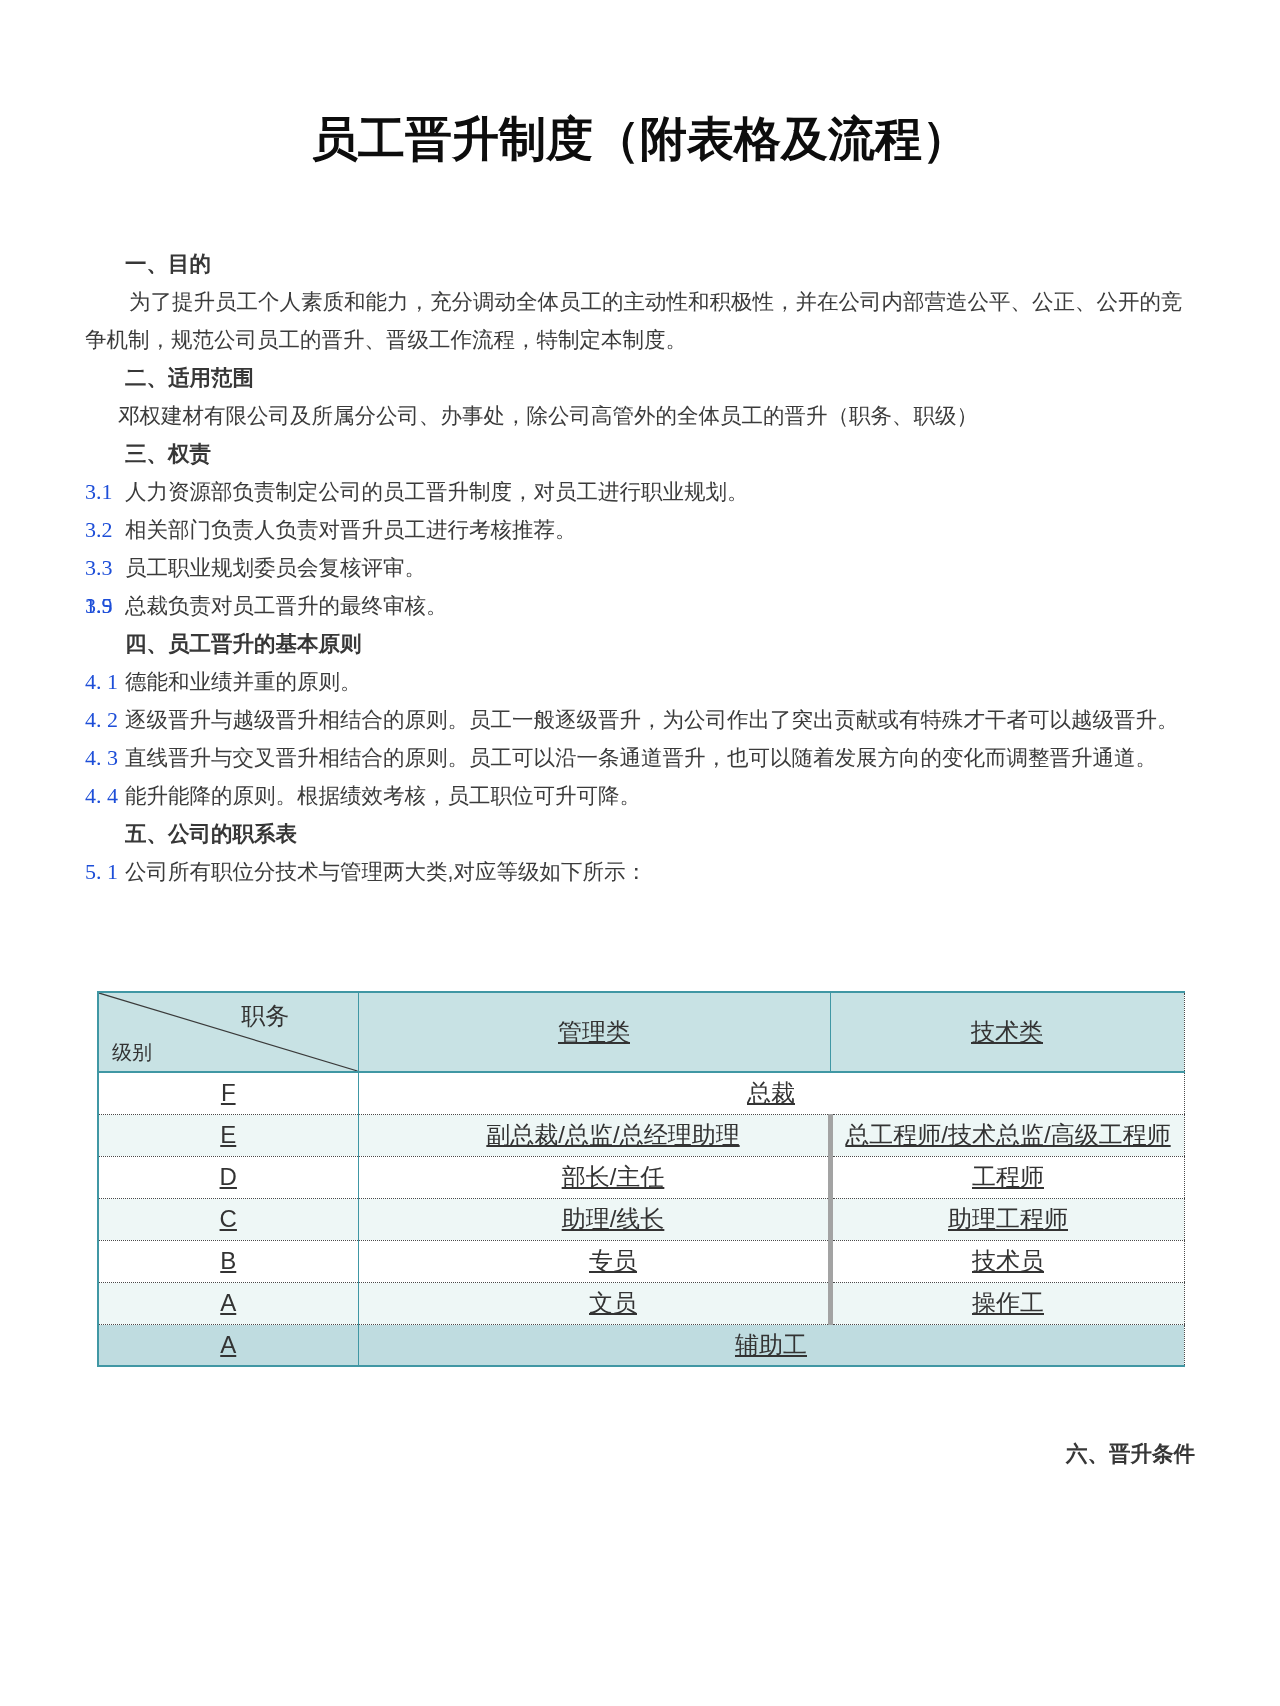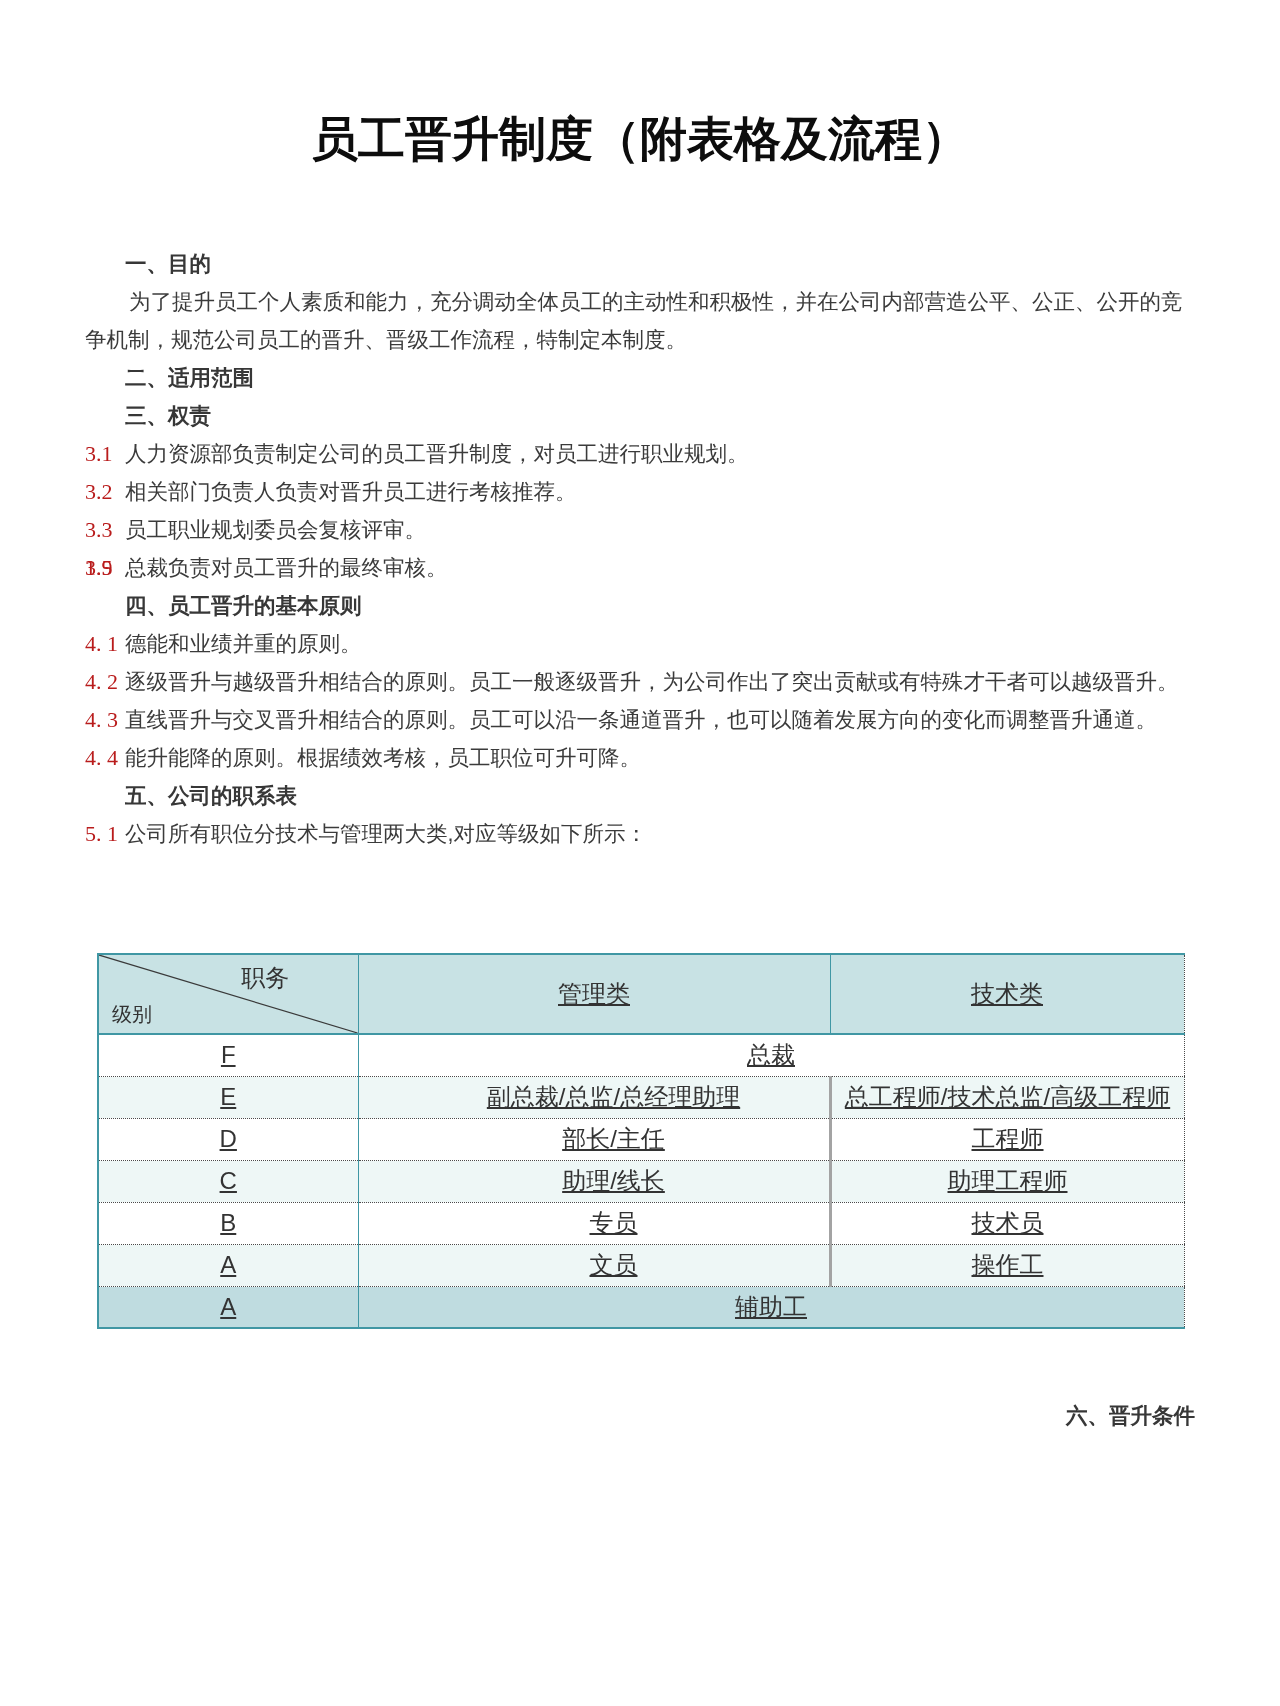--- a/index.html
+++ b/index.html
@@ -44,21 +44,21 @@
     font-size: 21.5px;
     line-height: 38px;
     color: #3b3b3b;
   }
   .item .num {
     position: absolute;
     left: -40px;
     top: 0;
     font-family: "Liberation Serif", "DejaVu Serif", serif;
     font-size: 22px;
-    color: #b91c1c;
+    color: #1d4ed8;
   }
 
   .grade-table {
     border-collapse: collapse;
     table-layout: fixed;
     width: 1086px;
     margin: 100px 0 0 12px;
     font-size: 24px;
     color: #333333;
     text-decoration: underline;
@@ -84,40 +84,41 @@
     background: #c8e2e4;
     border-bottom: 2px solid #4097a4;
   }
   .grade-table thead th + th { border-left: 1px solid #4097a4; }
 
   .grade-table tbody td {
     height: 42px;
     border-top: 1px dotted #4a4a4a;
   }
   .grade-table tbody td.level { border-right: 1px solid #4097a4; }
-  .grade-table tbody td.mgmt  { border-right: 3px solid #a3a3a3; padding-left: 40px; }
+  .grade-table tbody td.mgmt  { border-right: 5px solid #a3a3a3; padding-left: 40px; }
   .row-tint td { background: #eef7f6; }
   .row-foot td { background: #bfdce0; height: 46px; }
 
   th.diag { position: relative; }
   th.diag svg { position: absolute; top: 0; left: 0; width: 100%; height: 100%; display: block; }
   .diag-top    { position: absolute; top: 7px;  left: 55%;  font-size: 24px; }
   .diag-bottom { position: absolute; bottom: 5px; left: 13px; font-size: 20px; }
 </style>
 </head>
 <body>
 
 <div class="page">
 
   <h1 class="doc-title">员工晋升制度（附表格及流程）</h1>
 
   <h2 class="sec first-sec">一、目的</h2>
   <p class="para indent2">为了提升员工个人素质和能力，充分调动全体员工的主动性和积极性，并在公司内部营造公平、公正、公开的竞争机制，规范公司员工的晋升、晋级工作流程，特制定本制度。</p>
 
   <h2 class="sec">二、适用范围</h2>
+  <p class="para indent15">邓权建材有限公司及所属分公司、办事处，除公司高管外的全体员工的晋升（职务、职级）</p>
 
   <h2 class="sec">三、权责</h2>
   <p class="item"><span class="num">3.1</span><span>人力资源部负责制定公司的员工晋升制度，对员工进行职业规划。</span></p>
   <p class="item"><span class="num">3.2</span><span>相关部门负责人负责对晋升员工进行考核推荐。</span></p>
   <p class="item"><span class="num">3.3</span><span>员工职业规划委员会复核评审。</span></p>
   <p class="item"><span class="num">1.9</span></p>
   <p class="item"><span class="num">3.5</span><span>总裁负责对员工晋升的最终审核。</span></p>
 
   <h2 class="sec">四、员工晋升的基本原则</h2>
   <p class="item"><span class="num">4. 1</span><span>德能和业绩并重的原则。</span></p>

